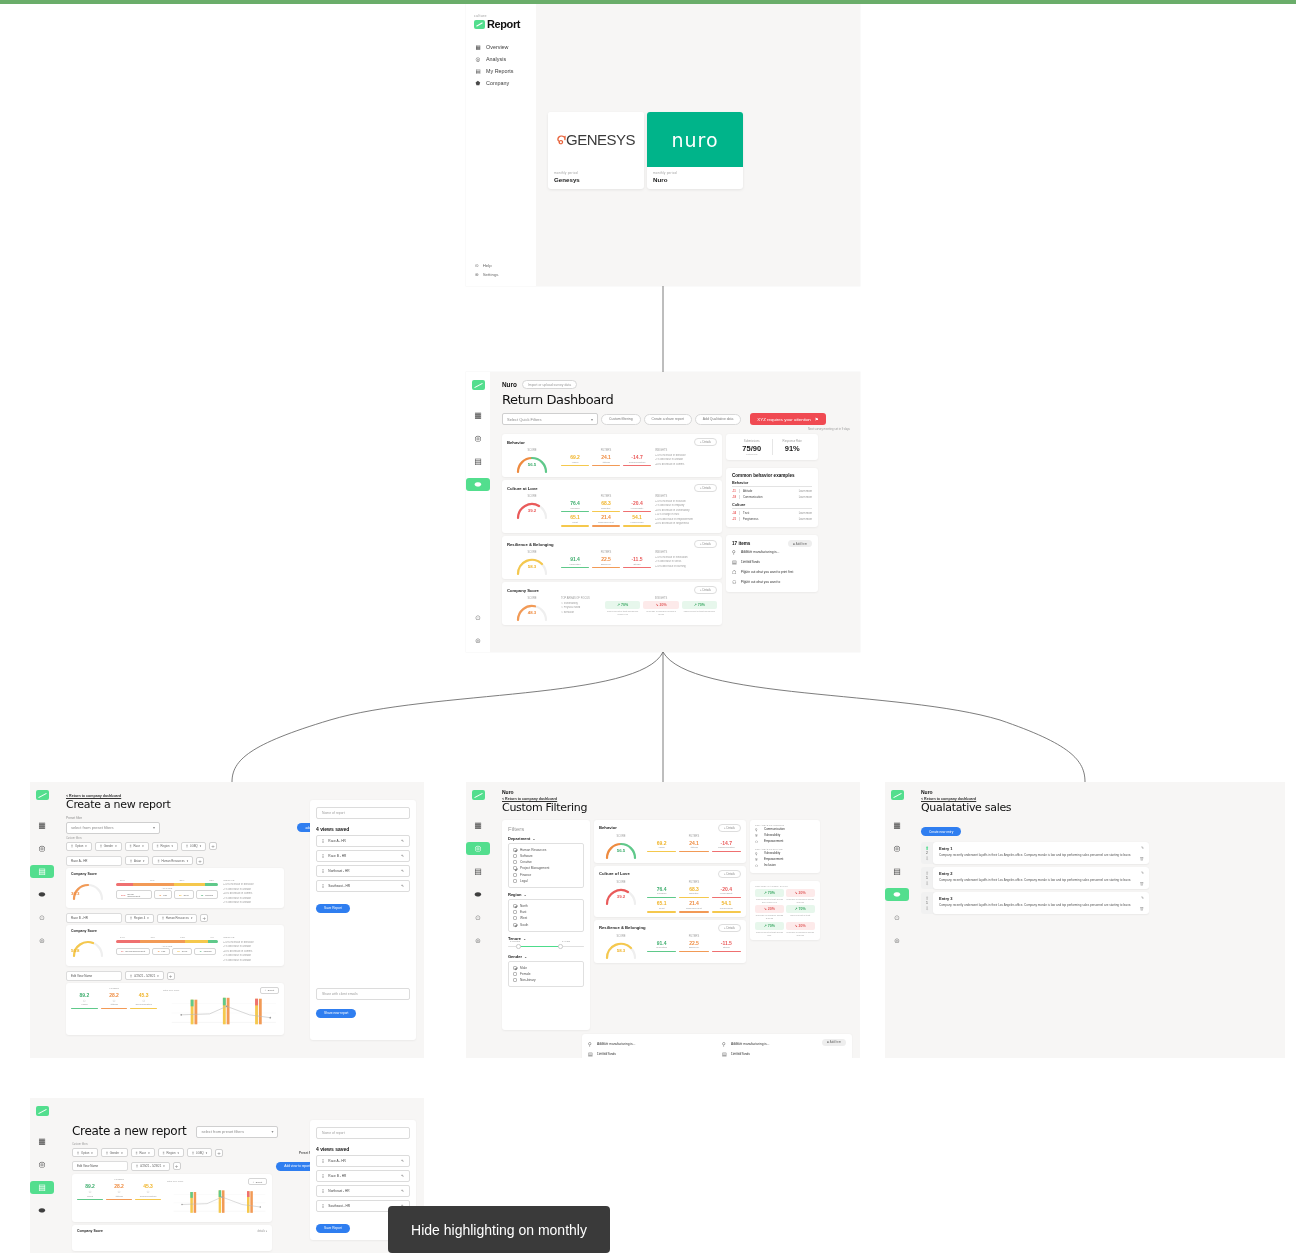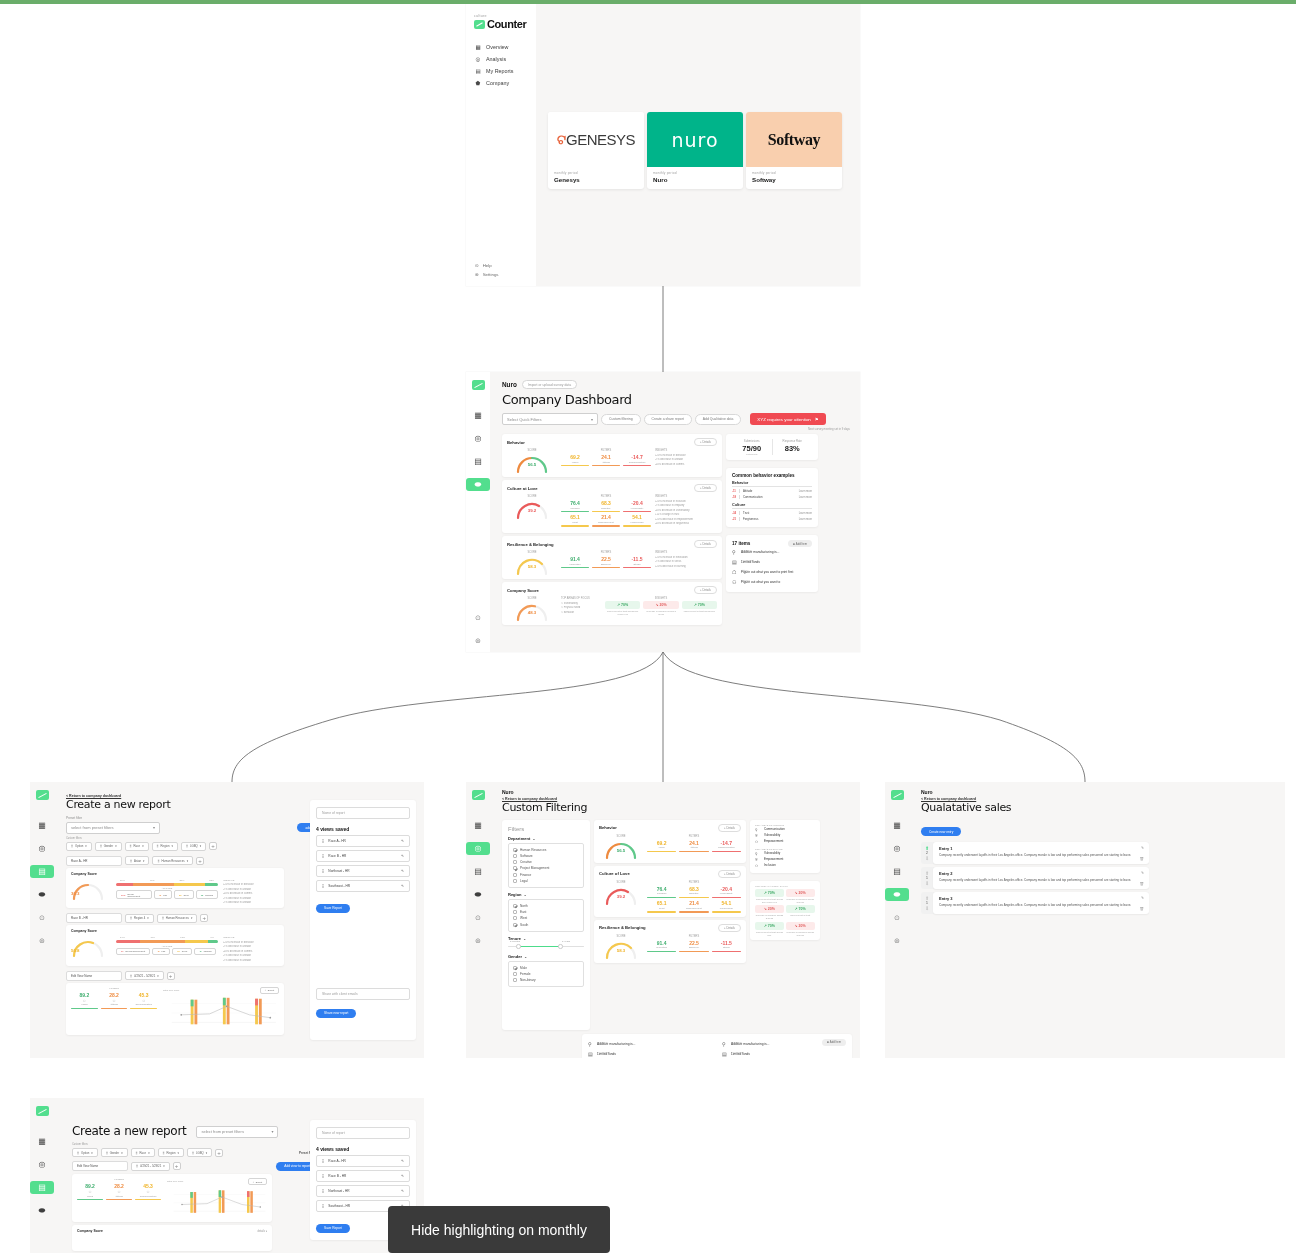--- a/index.html
+++ b/index.html
@@ -182,21 +182,21 @@
   <line x1="663" y1="652" x2="663" y2="782"></line>
   <path d="M663,652 C640,700 430,690 330,720 C250,744 232,760 232,782"></path>
   <path d="M663,652 C690,700 900,690 1000,720 C1070,744 1085,760 1085,782"></path>
 </svg>
 
 <div class="screen" id="s1">
   <div class="diagwash"></div>
   <div class="railwrap">
     <div class="brandblock">
       <div class="eyebrow">culture</div>
-      <div class="wordmark"><span class="brandmark"></span><span>Counter</span></div>
+      <div class="wordmark"><span class="brandmark"></span><span>Report</span></div>
     </div>
     <nav>
       <div class="item">
           <span class="gi">▦</span>
           <span>Overview</span>
         </div>
       <div class="item">
           <span class="gi">◎</span>
           <span>Analysis</span>
         </div>
@@ -234,29 +234,20 @@
         <div class="nm">Genesys</div>
       </div>
     </div>
     <div class="ccard">
       <div class="logo-area" style="background:#00b48a">
         <span class="nurolog">nuro</span>
       </div>
       <div class="meta">
         <div class="sub">monthly period</div>
         <div class="nm">Nuro</div>
-      </div>
-    </div>
-    <div class="ccard">
-      <div class="logo-area" style="background:#f9cfae">
-        <span class="softlog">Softway</span>
-      </div>
-      <div class="meta">
-        <div class="sub">monthly period</div>
-        <div class="nm">Softway</div>
       </div>
     </div>
   </div>
 </div>
 
 <div class="screen" id="s2">
   <div class="diagwash"></div>
   <div class="railwrap">
     <div class="rail">
       <div class="logo"></div>
@@ -267,21 +258,21 @@
       <div class="spacer"></div>
       <div class="ric small">⊙</div>
       <div class="ric small">⊛</div>
     </div>
   </div>
   <div class="body-area" style="left:24px;width:370px">
     <div class="topline">
       <div class="co">Nuro</div>
       <div class="pillghost">Import or upload survey data</div>
     </div>
-    <div class="h1">Company Dashboard</div>
+    <div class="h1">Return Dashboard</div>
     <div class="ctrlrow">
       <div class="selbox">
           <span>Select Quick Filters</span>
           <span>▾</span>
         </div>
       <div class="obtn">Custom filtering</div>
       <div class="obtn">Create a share report</div>
       <div class="obtn">Add Qualitative data</div>
       <div class="redbtn">
           <span>XYZ requires your attention</span>
@@ -495,21 +486,21 @@
       <div class="dashright">
         <div class="rcard">
           <div class="statrow">
             <div class="st">
               <div class="k">Submissions</div>
               <div class="v">75/90</div>
               <div class="u">Participants</div>
             </div>
             <div class="st">
               <div class="k">Response Rate</div>
-              <div class="v">83%</div>
+              <div class="v">91%</div>
               <div class="u"></div>
             </div>
           </div>
         </div>
 
         <div class="rcard">
           <h4>Common behavior examples</h4>
           <div class="grouphd">Behavior</div>
           <div class="brow">
               <span class="d c-red">-11</span>

